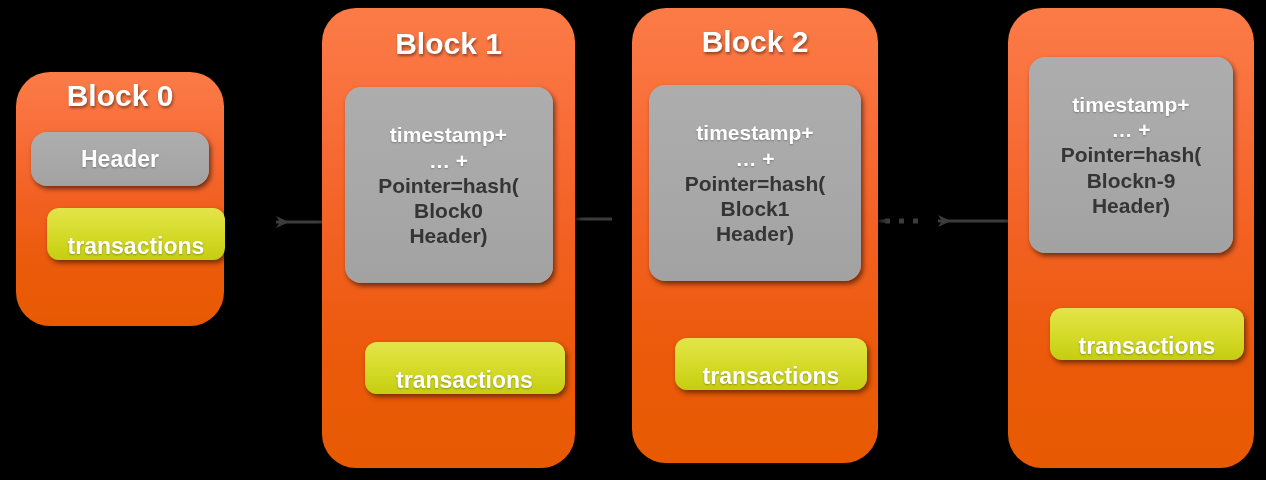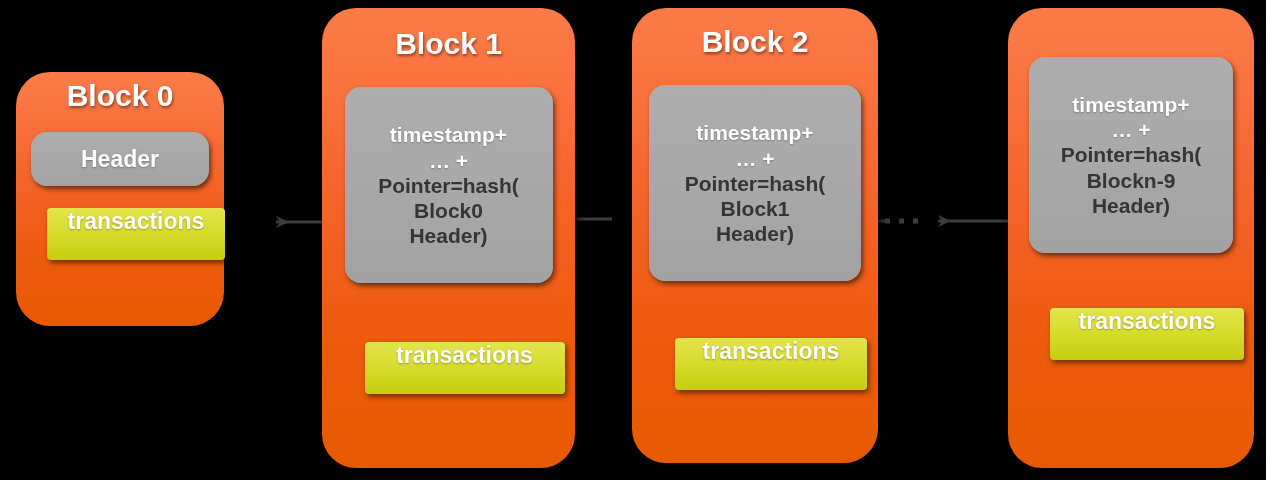--- a/index.html
+++ b/index.html
@@ -72,24 +72,24 @@
     color: #353535;
   }
 
   .header-box.simple .hdr-line.light {
     font-size: 23px;
   }
 
   
   .tx-box {
     background: linear-gradient(to bottom, #E2E44A 0%, #DCDF36 30%, #D2D823 62%, #C5CE10 100%);
-    border-radius: 4px;
+    border-radius: 12px;
     box-shadow: 2px 3px 5px rgba(0,0,0,0.5);
     display: flex;
-    align-items: flex-start;
+    align-items: flex-end;
     justify-content: center;
     box-sizing: border-box;
     margin-left: 32px;
   }
   .tx-label {
     color: #FFFFFF;
     font-weight: bold;
     font-size: 23px;
     white-space: nowrap;
     text-shadow: 0px 1px 2px rgba(0,0,0,0.30);

